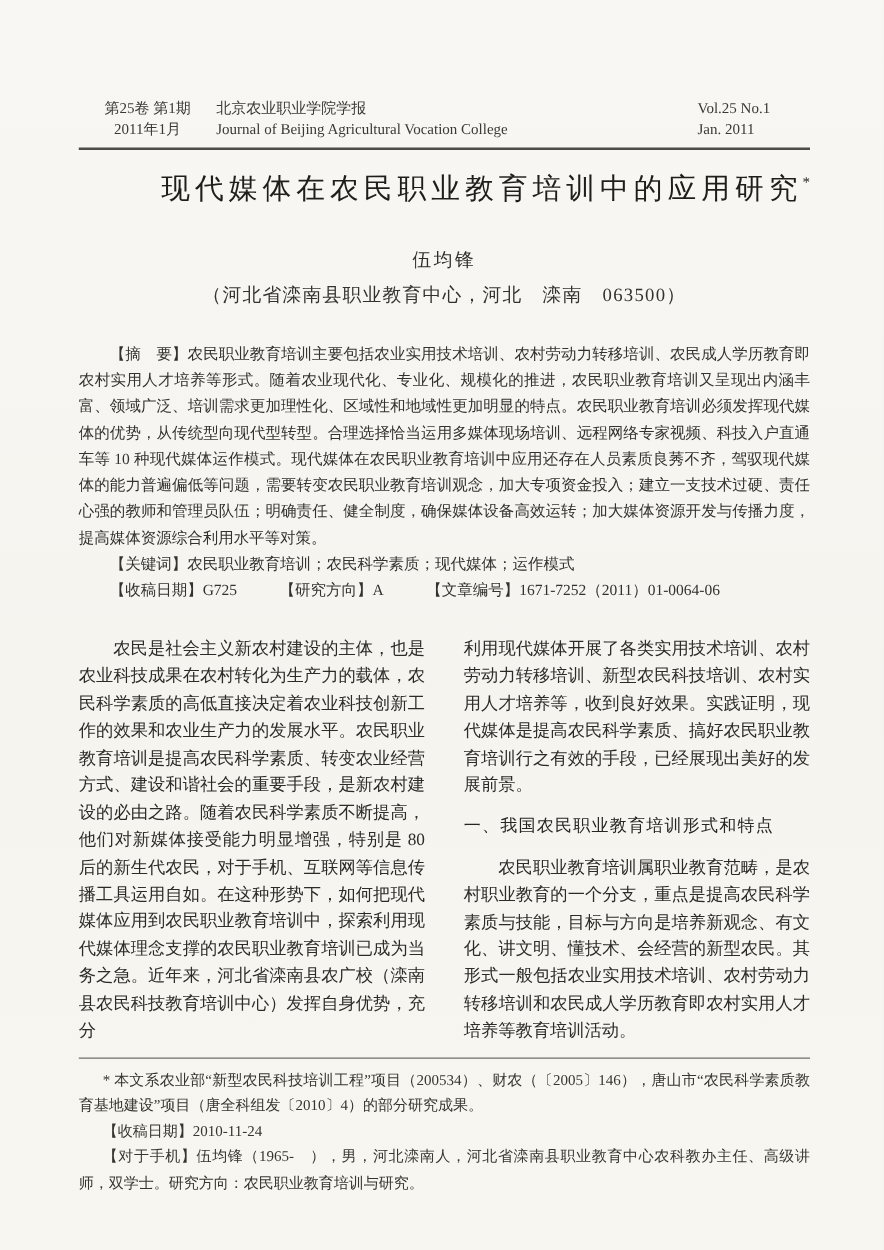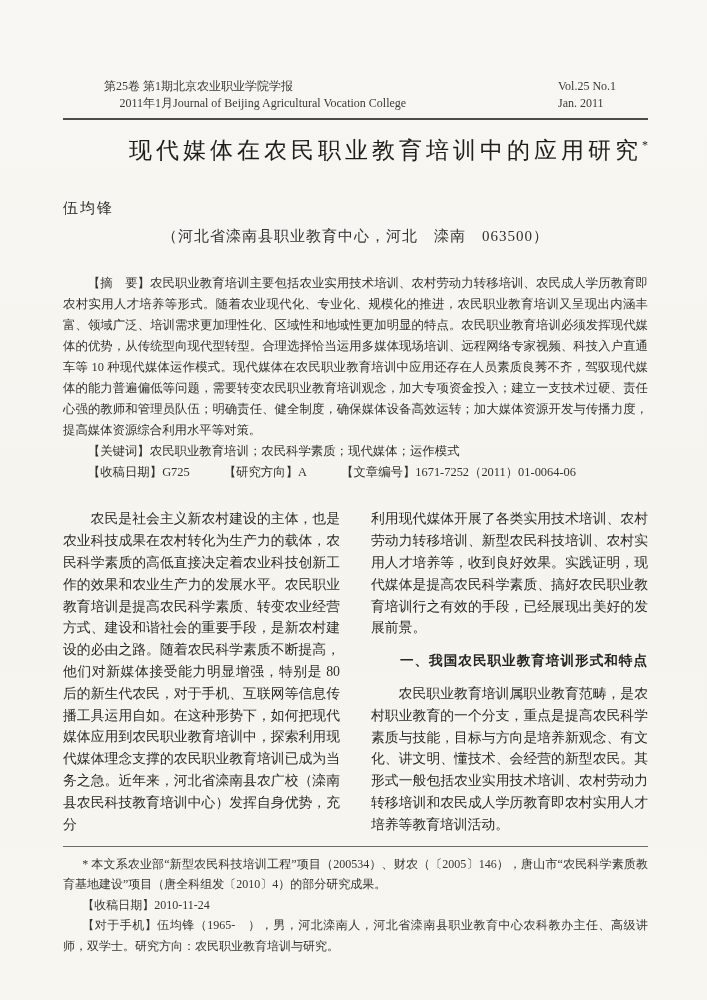--- a/index.html
+++ b/index.html
@@ -11,40 +11,40 @@
   .page{
     width:707px;height:1000px;box-sizing:border-box;
     background:linear-gradient(180deg,#f8f7f3 0%,#f5f4ef 55%,#f7f6f1 100%);
     color:#2e2d2a;
     padding:78px 59px 0 63px;
     position:relative;
   }
   
   .jheader{display:flex;justify-content:space-between;align-items:flex-end;
     font-size:12px;line-height:17px;color:#3a3936;}
-  .jheader .left{text-align:right;min-width:110px;}
+  .jheader .left{text-align:center;min-width:110px;}
   .jheader .center{text-align:left;flex:1;}
   .jheader .right{text-align:left;min-width:90px;}
   .header-rule{border:0;border-top:2px solid #4d4c49;margin:6px 0 0 0;}
   
   .title{text-align:right;font-size:23px;letter-spacing:4px;
     color:#1f1e1c;font-weight:400;font-family:Liberation Serif, serif;}
   .title sup{font-size:12px;letter-spacing:0;}
-  .author{margin-top:33px;text-align:left;font-size:15px;letter-spacing:2px;}
+  .author{margin-top:33px;text-align:center;font-size:15px;letter-spacing:2px;}
   .affiliation{margin-top:9px;text-align:center;font-size:15px;letter-spacing:1px;color:#333230;}
   
   .meta{margin-top:27px;font-size:12.4px;line-height:21px;color:#33322f;}
   .meta p{margin:0;text-indent:2em;text-align:justify;}
   .meta .inline-gap{display:inline-block;width:34px;}
   
   .columns{margin-top:25px;display:flex;gap:31px;font-size:13.8px;line-height:21.8px;color:#2c2b28;}
   .col{width:calc((100% - 19px)/2);text-align:justify;}
   .col p{margin:0;}
   .col p.indent{text-indent:2em;}
-  .sec-heading{margin:11px 0 11px 0;text-align:right;font-weight:700;
+  .sec-heading{margin:11px 0 11px 0;text-align:left;font-weight:400;
     font-family:"Liberation Sans","DejaVu Sans",sans-serif;font-size:13.6px;letter-spacing:1px;color:#262522;}
   
   .foot-rule{border:0;border-top:1px solid #6f6e6a;margin:10px 0 0 0;}
   .footnotes{margin-top:7px;font-size:12px;line-height:20.5px;color:#36352f;}
   .footnotes p{margin:0;text-indent:1.6em;text-align:justify;}
 </style>
 </head>
 <body>
 
 <div class="page">

